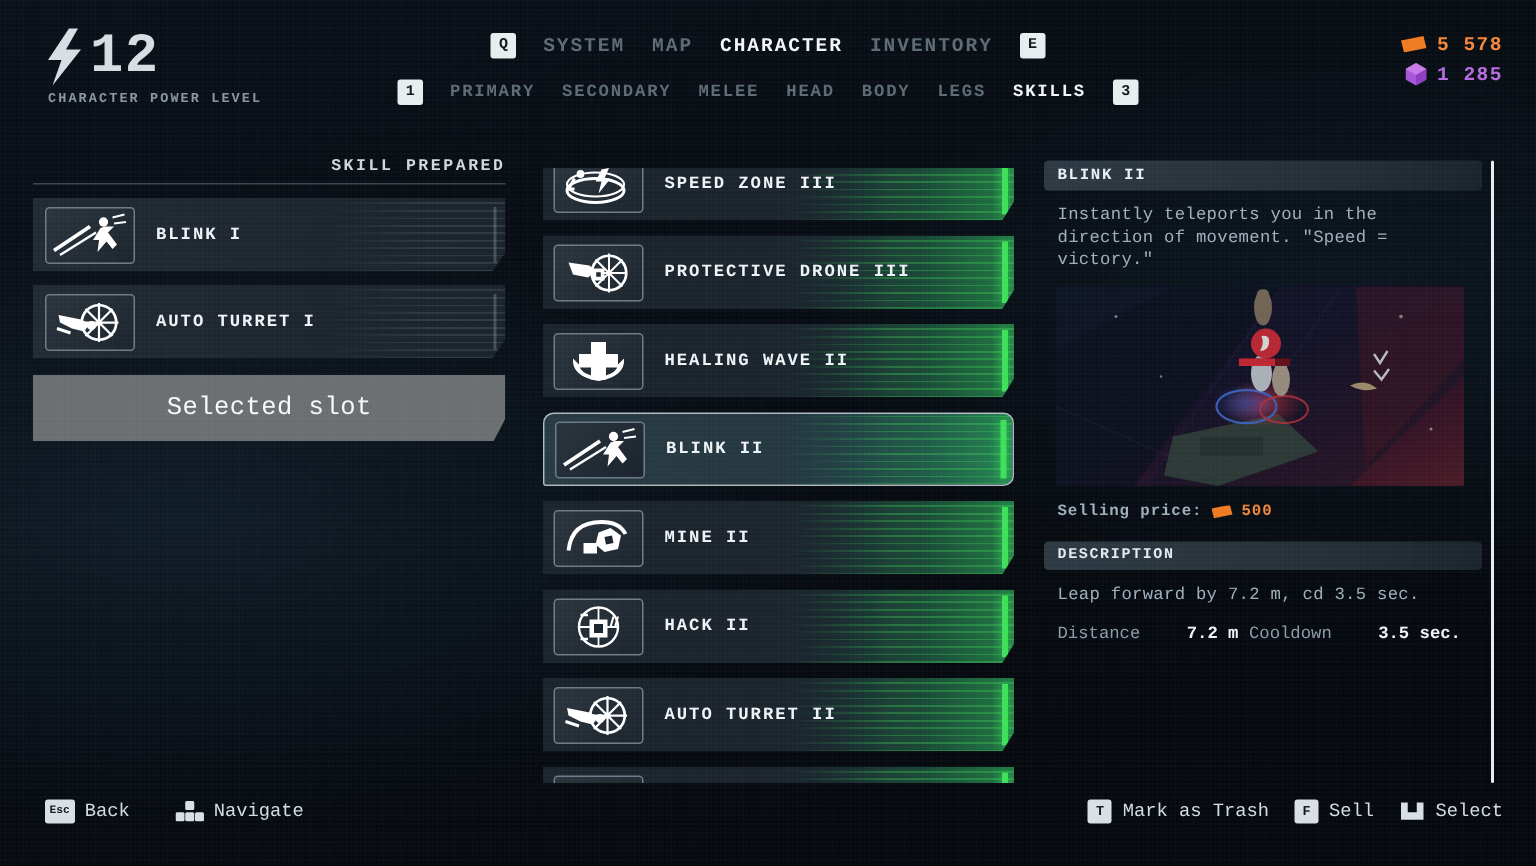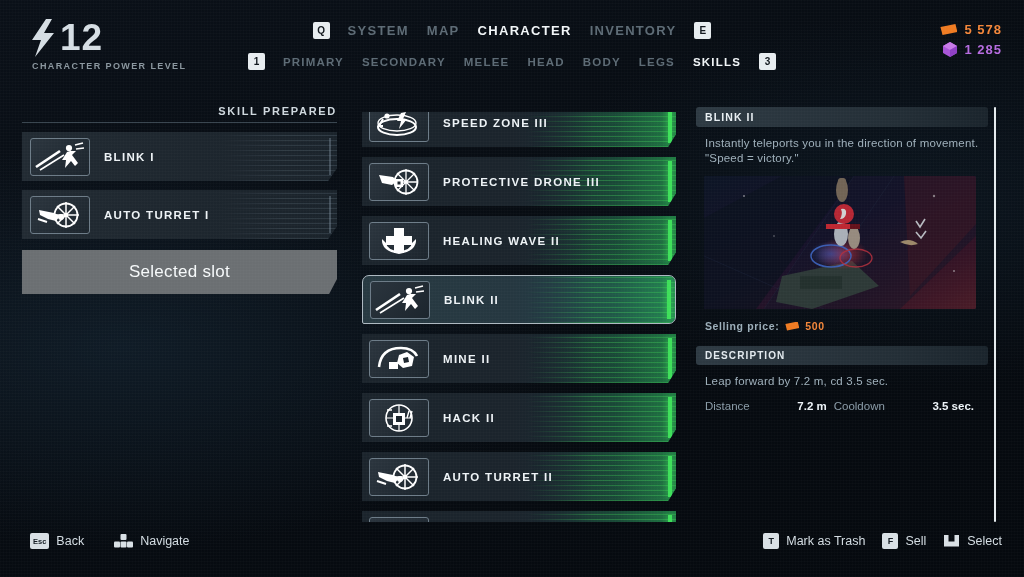--- a/index.html
+++ b/index.html
@@ -14,20 +14,21 @@
     position: relative;
   }
 
   .screen {
     position: absolute;
     inset: 0;
     background:
       radial-gradient(ellipse 60% 50% at 12% 60%, rgba(22,40,55,0.55) 0%, rgba(7,11,16,0) 70%),
       radial-gradient(ellipse 50% 45% at 88% 35%, rgba(18,34,48,0.45) 0%, rgba(7,11,16,0) 72%),
       linear-gradient(160deg, #0a1018 0%, #070c12 45%, #05090e 100%);
+    font-family: Liberation Mono, monospace;
   }
   .screen::after {
     content: "";
     position: absolute;
     inset: 0;
     background-image:
       repeating-linear-gradient(0deg, rgba(255,255,255,0.016) 0 1px, rgba(0,0,0,0) 1px 3px),
       repeating-linear-gradient(90deg, rgba(255,255,255,0.012) 0 1px, rgba(0,0,0,0) 1px 3px);
     pointer-events: none;
   }

